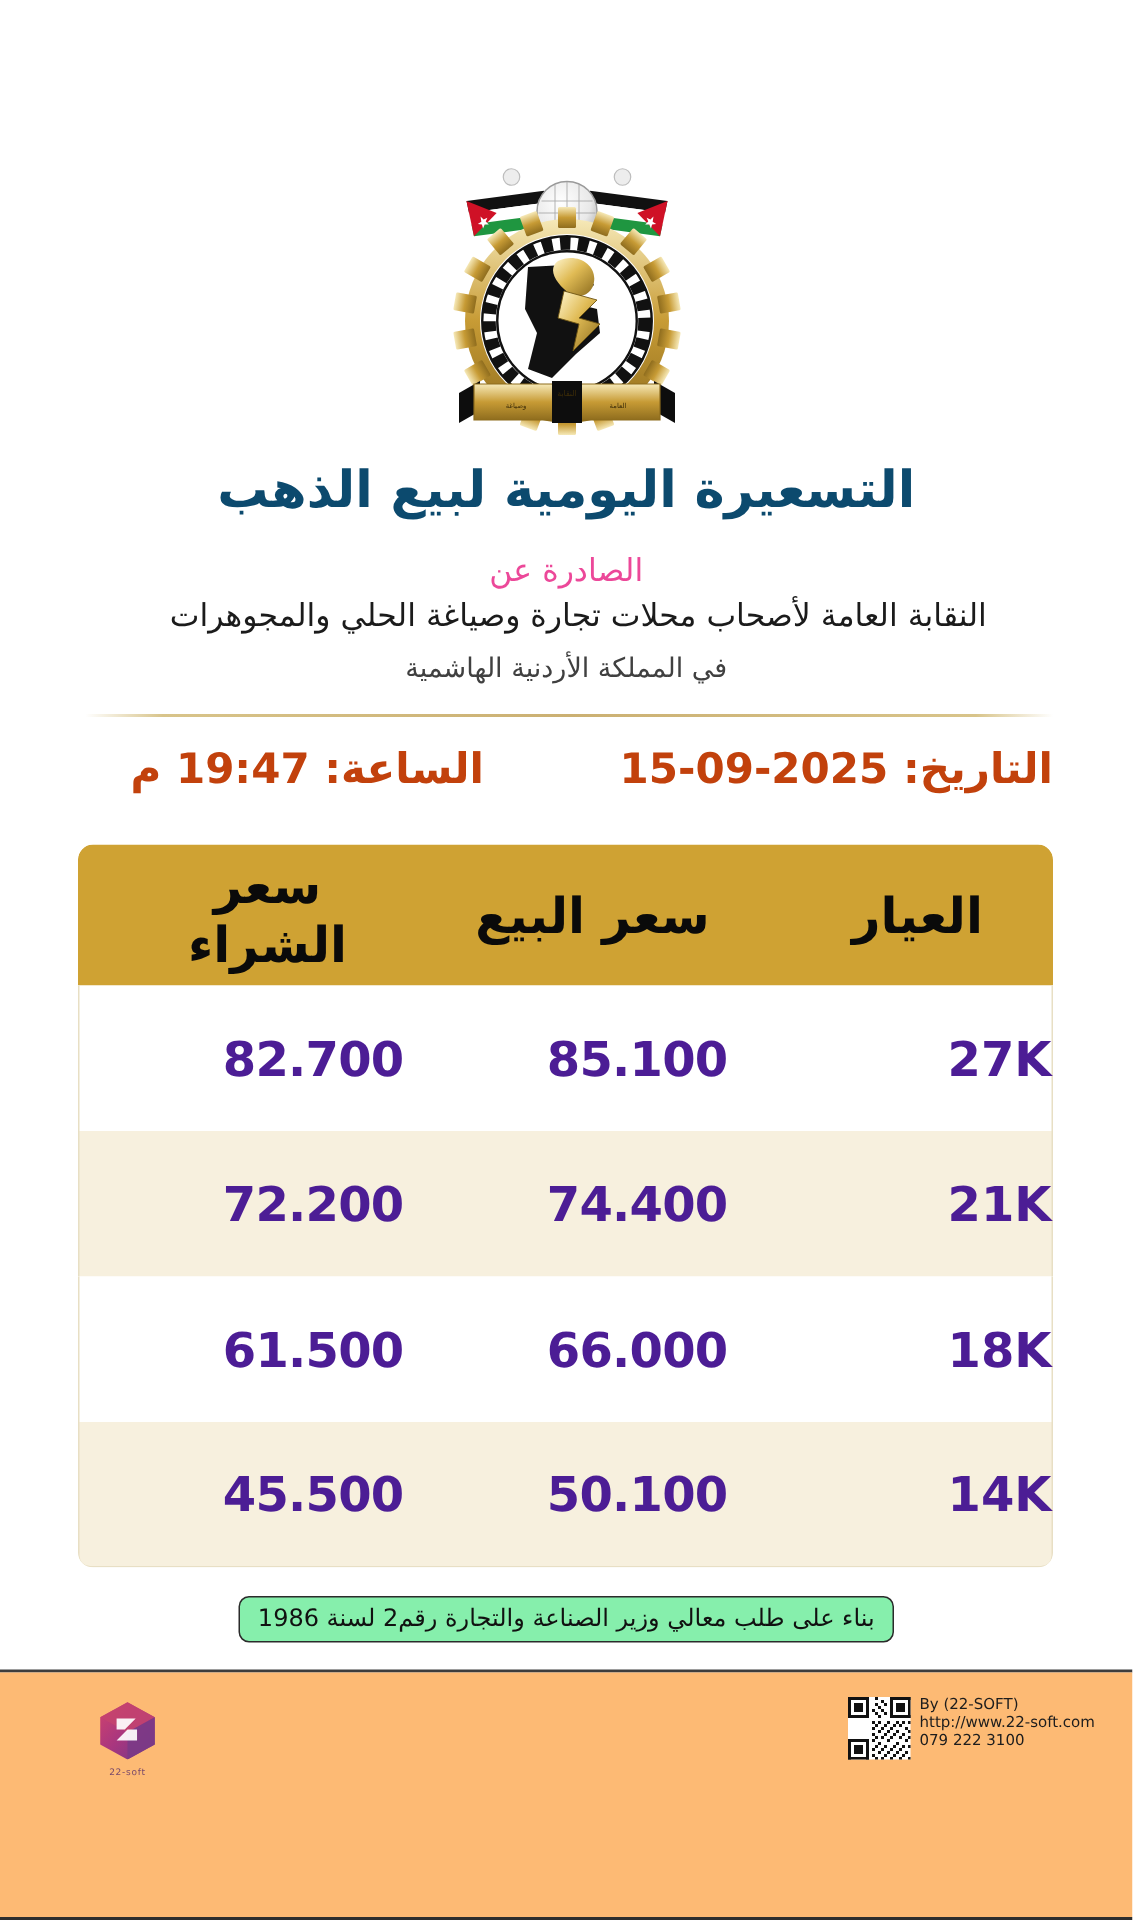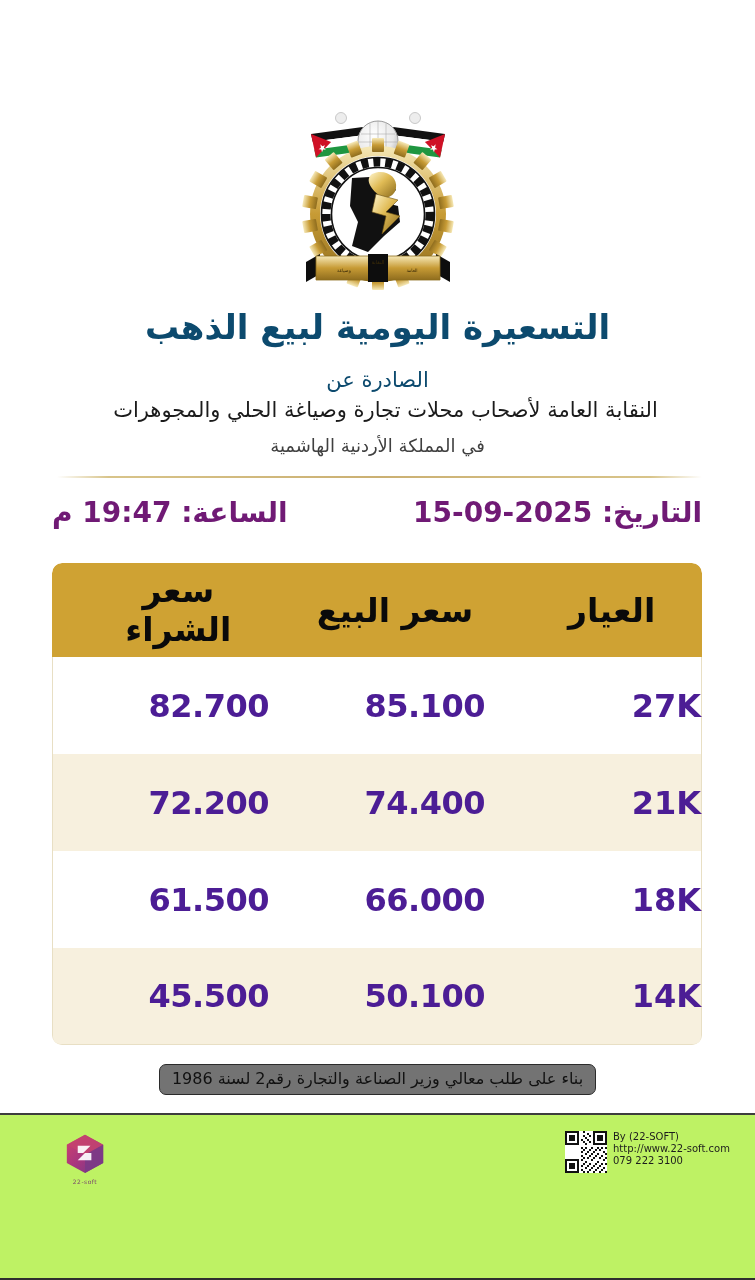--- a/index.html
+++ b/index.html
@@ -53,21 +53,21 @@
     font-weight: 700;
     letter-spacing: 0px;
     color: #0c4a6e;
     line-height: 1.25;
     margin: 0;
   }
   .sub-line-1 {
     margin: 18px 0 0 0;
     font-size: 21px;
     font-weight: 400;
-    color: #0c4a6e;
+    color: #ec4899;
     line-height: 1.25;
   }
   .sub-line-2 {
     margin: 4px 0 0 16px;
     font-size: 21px;
     font-weight: 400;
     color: #1b1b1b;
     line-height: 1.3;
   }
   .sub-line-3 {
@@ -95,22 +95,23 @@
     width: 650px;
     display: flex;
     flex-direction: row;
     justify-content: space-between;
     align-items: baseline;
     direction: rtl;
   }
   .dt-item {
     font-size: 28px;
     font-weight: 700;
-    color: #701a75;
+    color: #c2410c;
     white-space: nowrap;
+    margin-left: 35px;
   }
   .dt-label { unicode-bidi: isolate; }
   .dt-value { unicode-bidi: isolate; }
 
   
   .price-table {
     position: absolute;
     top: 563px;
     left: 52px;
     width: 650px;
@@ -166,41 +167,41 @@
     display: flex;
     justify-content: center;
   }
   .note-box {
     border: 1px solid #2b2b2b;
     border-radius: 7px;
     padding: 4px 12px 6px 12px;
     font-size: 16px;
     font-weight: 400;
     color: #111111;
-    background: #737373;
+    background: #86efac;
     white-space: nowrap;
   }
 
   .bottom-divider {
     position: absolute;
     top: 1113px;
     left: 0;
     width: 755px;
     height: 2px;
     background: #3d3d3d;
   }
 
   
   .bottom-bar {
     position: absolute;
     top: 1115px;
     left: 0;
     width: 755px;
     height: 163px;
-    background: #bef264;
+    background: #fdba74;
   }
   .brand-logo {
     position: absolute;
     top: 18px;
     left: 58px;
     width: 54px;
     height: 54px;
     direction: ltr;
     text-align: center;
   }

